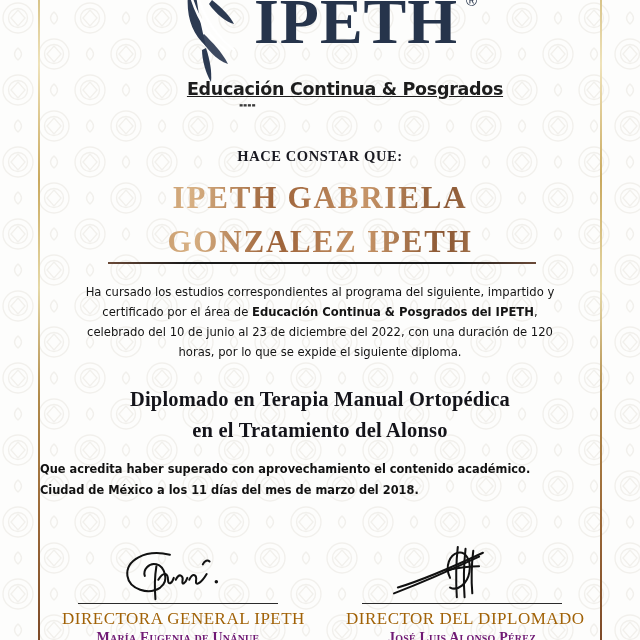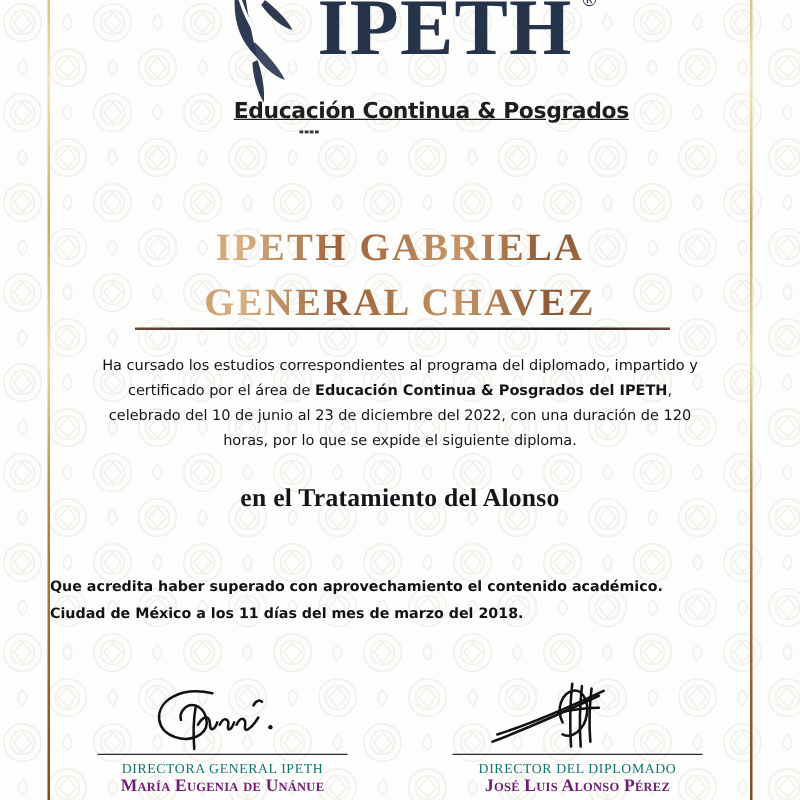--- a/index.html
+++ b/index.html
@@ -202,23 +202,23 @@
   }
   .sign-img { height: 58px; display: block; margin: 0 auto; }
   .sign-rule {
     width: 200px;
     height: 1.3px;
     background: #2b2b2b;
     margin: 0 auto;
   }
   .sign-title {
     font-family: "Liberation Serif", serif;
-    font-size: 11px;
+    font-size: 17px;
     letter-spacing: 0.5px;
-    color: #0f766e;
+    color: #a16207;
     margin-top: 5px;
     white-space: nowrap;
   }
   .sign-name {
     font-family: "Liberation Serif", serif;
     font-weight: bold;
     font-size: 14px;
     letter-spacing: 0.2px;
     color: #701a75;
     margin-top: 1px;
@@ -270,32 +270,34 @@
         </svg>
         <div class="logo-word">
           <span>IPETH</span>
           <span class="reg-mark">®</span>
         </div>
       </div>
       <div class="logo-sub">Educación Continua &amp; Posgrados</div>
       <div class="logo-micro">▬▬▬▬</div>
     </div>
 
+    <div class="hace-constar">HACE CONSTAR QUE:</div>
 
     <div class="name-block">
       <div class="name-line">IPETH GABRIELA</div>
-      <div class="name-line">GENERAL CHAVEZ</div>
+      <div class="name-line">GONZALEZ IPETH</div>
     </div>
     <div class="name-rule"></div>
 
     <div class="body-text">
-      <span>Ha cursado los estudios correspondientes al programa del diplomado, impartido y certificado por el área de </span><b>Educación Continua &amp; Posgrados del IPETH</b><span>, celebrado del 10 de junio al 23 de diciembre del 2022, con una duración de 120 horas, por lo que se expide el siguiente diploma.</span>
+      <span>Ha cursado los estudios correspondientes al programa del siguiente, impartido y certificado por el área de </span><b>Educación Continua &amp; Posgrados del IPETH</b><span>, celebrado del 10 de junio al 23 de diciembre del 2022, con una duración de 120 horas, por lo que se expide el siguiente diploma.</span>
     </div>
 
     <div class="diploma-title">
+      <div>Diplomado en Terapia Manual Ortopédica</div>
       <div>en el Tratamiento del Alonso</div>
     </div>
 
     <div class="accredit">
       <div>Que acredita haber superado con aprovechamiento el contenido académico.</div>
       <div>Ciudad de México a los 11 días del mes de marzo del 2018.</div>
     </div>
 
     <div class="sign-area">
 

